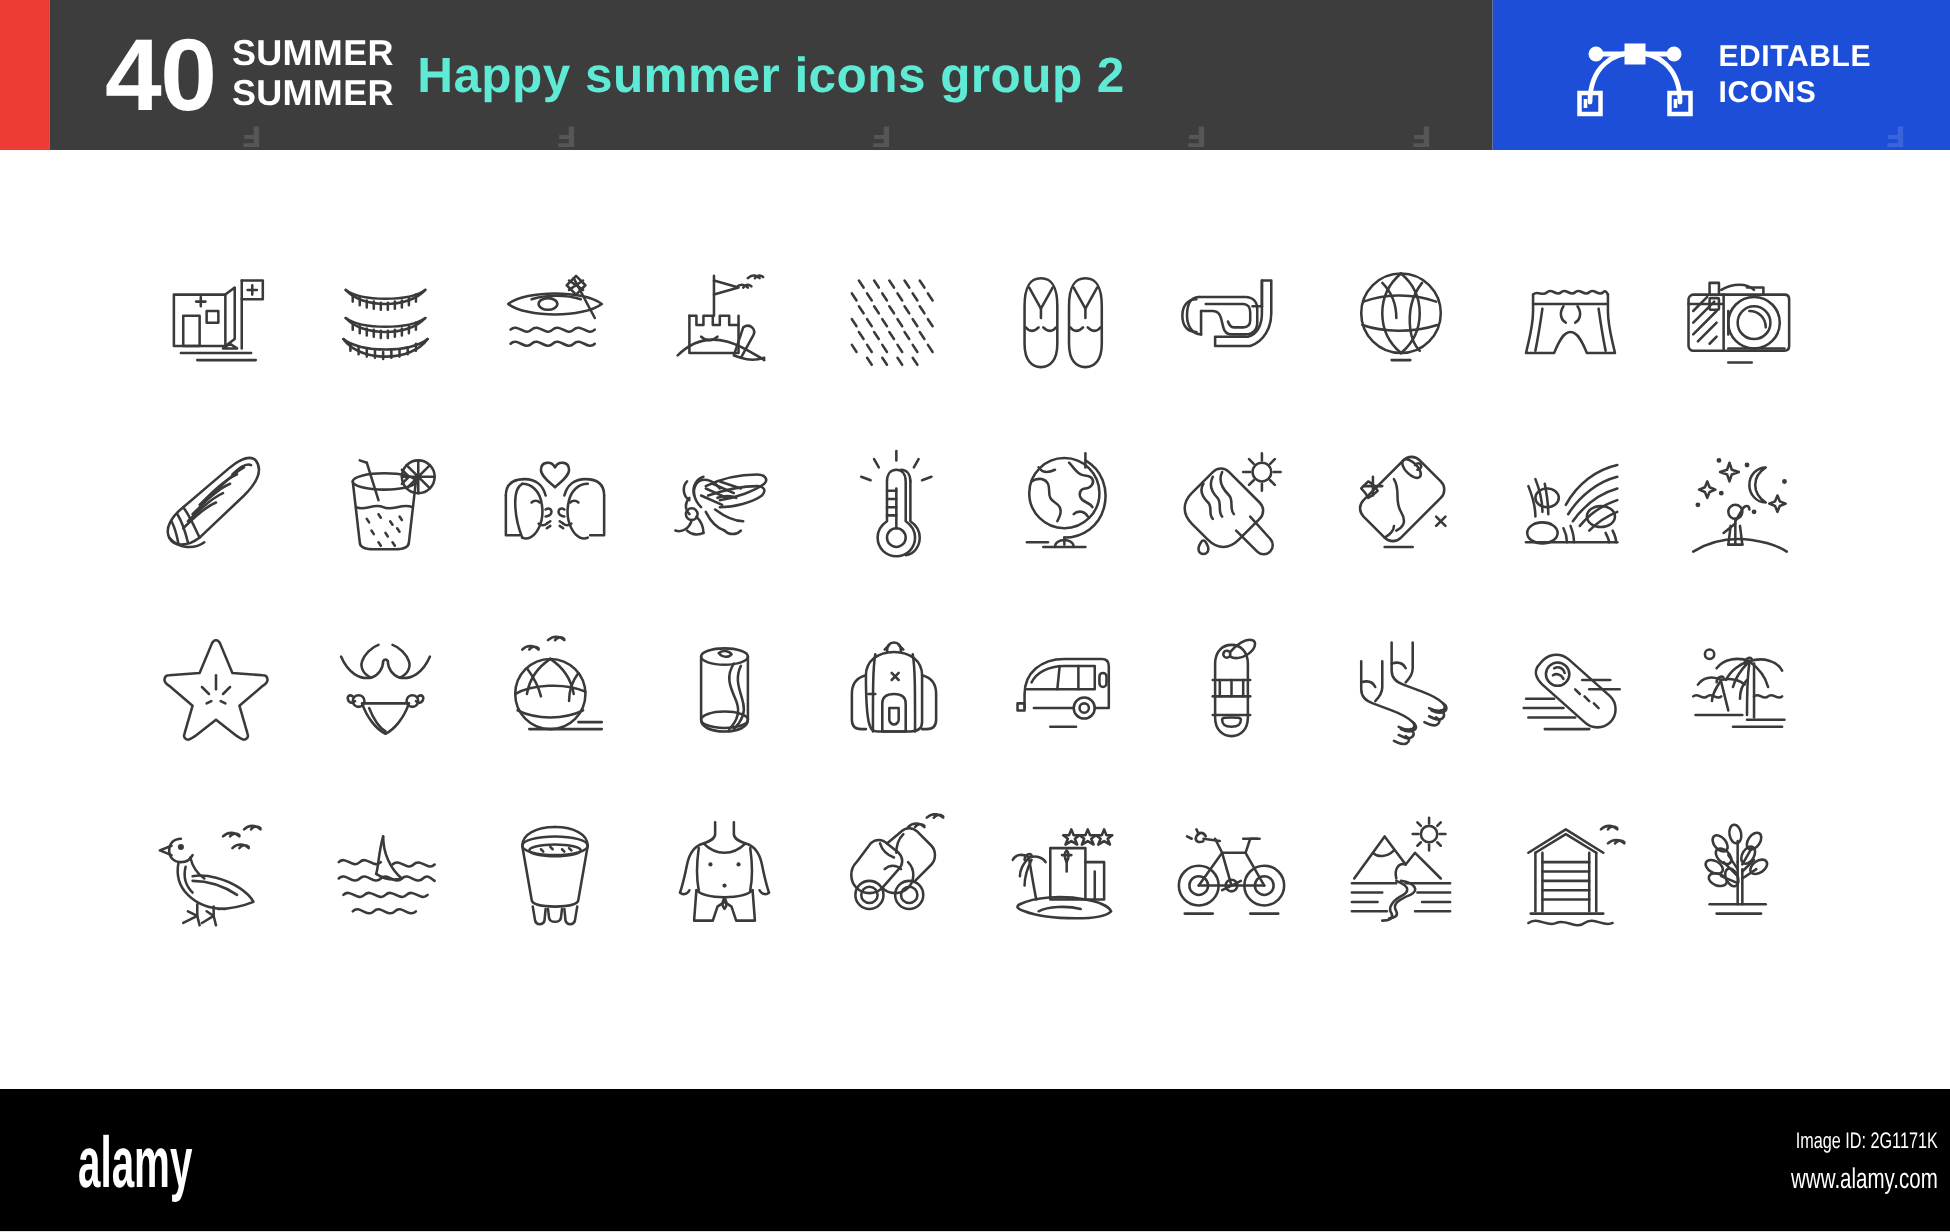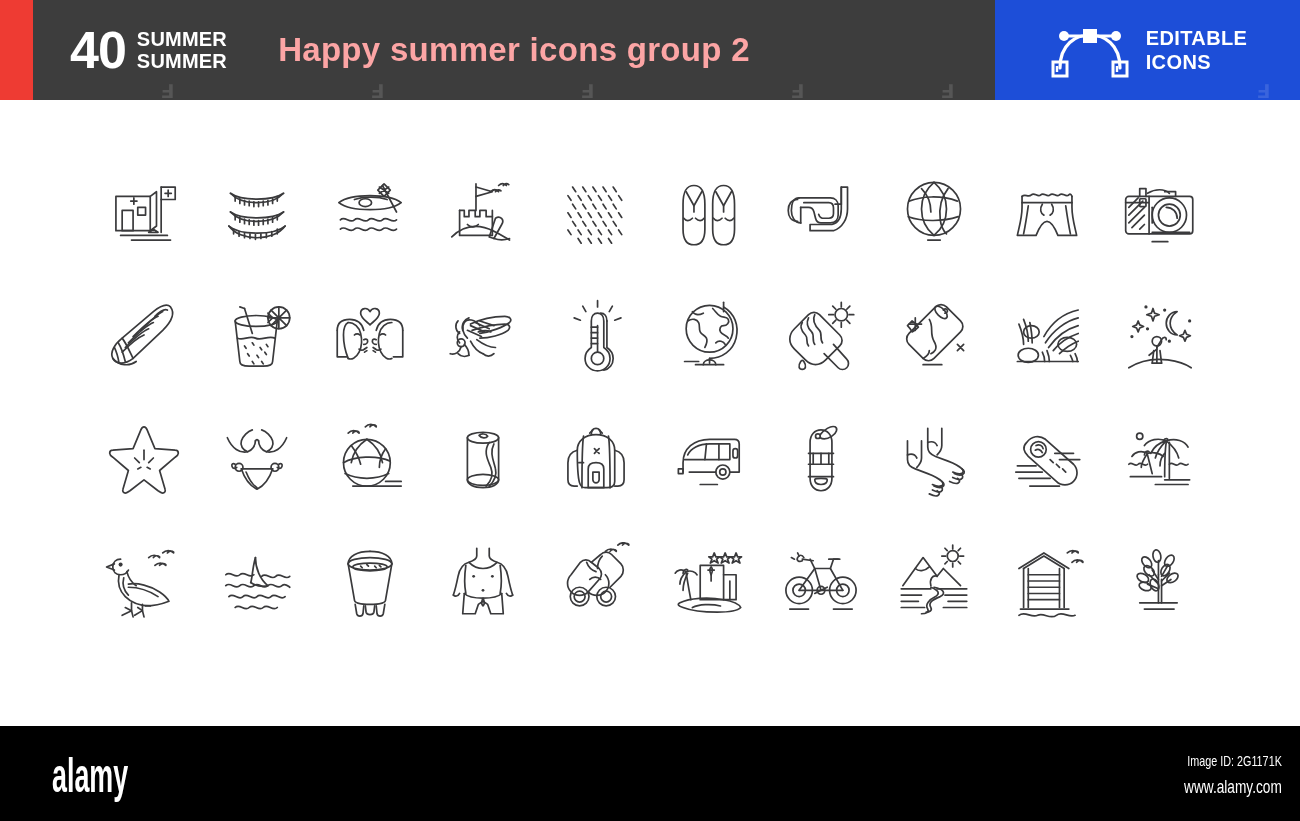--- a/index.html
+++ b/index.html
@@ -51,41 +51,41 @@
     position: absolute;
     left: 37px;
     top: 0;
     height: 100%;
     display: flex;
     align-items: center;
     gap: 11px;
   }
   .count-num {
     color: #ffffff;
-    font-size: 52px;
+    font-size: 68px;
     font-weight: bold;
     line-height: 1;
     letter-spacing: -1px;
   }
   .count-words {
     color: #ffffff;
-    font-size: 20px;
+    font-size: 24px;
     font-weight: bold;
     line-height: 1.12;
     letter-spacing: 0.2px;
   }
 
   .banner-title {
     position: absolute;
     left: 0; right: 0; top: 0;
     height: 100%;
     display: flex;
     align-items: center;
     justify-content: center;
-    color: #fca5a5;
+    color: #5eead4;
     font-size: 33px;
     font-weight: bold;
     letter-spacing: 0.3px;
     pointer-events: none;
   }
 
   .editable-label {
     color: #ffffff;
     font-size: 20px;
     font-weight: bold;
@@ -156,21 +156,21 @@
     font-size: 48px;
     font-weight: bold;
     line-height: 1;
     transform: scaleX(0.56);
     transform-origin: left top;
     letter-spacing: 0px;
     font-family: "Liberation Sans", sans-serif;
   }
   .footer-right {
     position: absolute;
-    right: 18px;
+    right: 8px;
     top: 24px;
     text-align: right;
     color: #ffffff;
   }
   .footer-right div {
     transform: scaleX(0.72);
     transform-origin: right center;
   }
   .footer-id { font-size: 15px; line-height: 1.5; }
   .footer-url { font-size: 19px; line-height: 1.5; }

